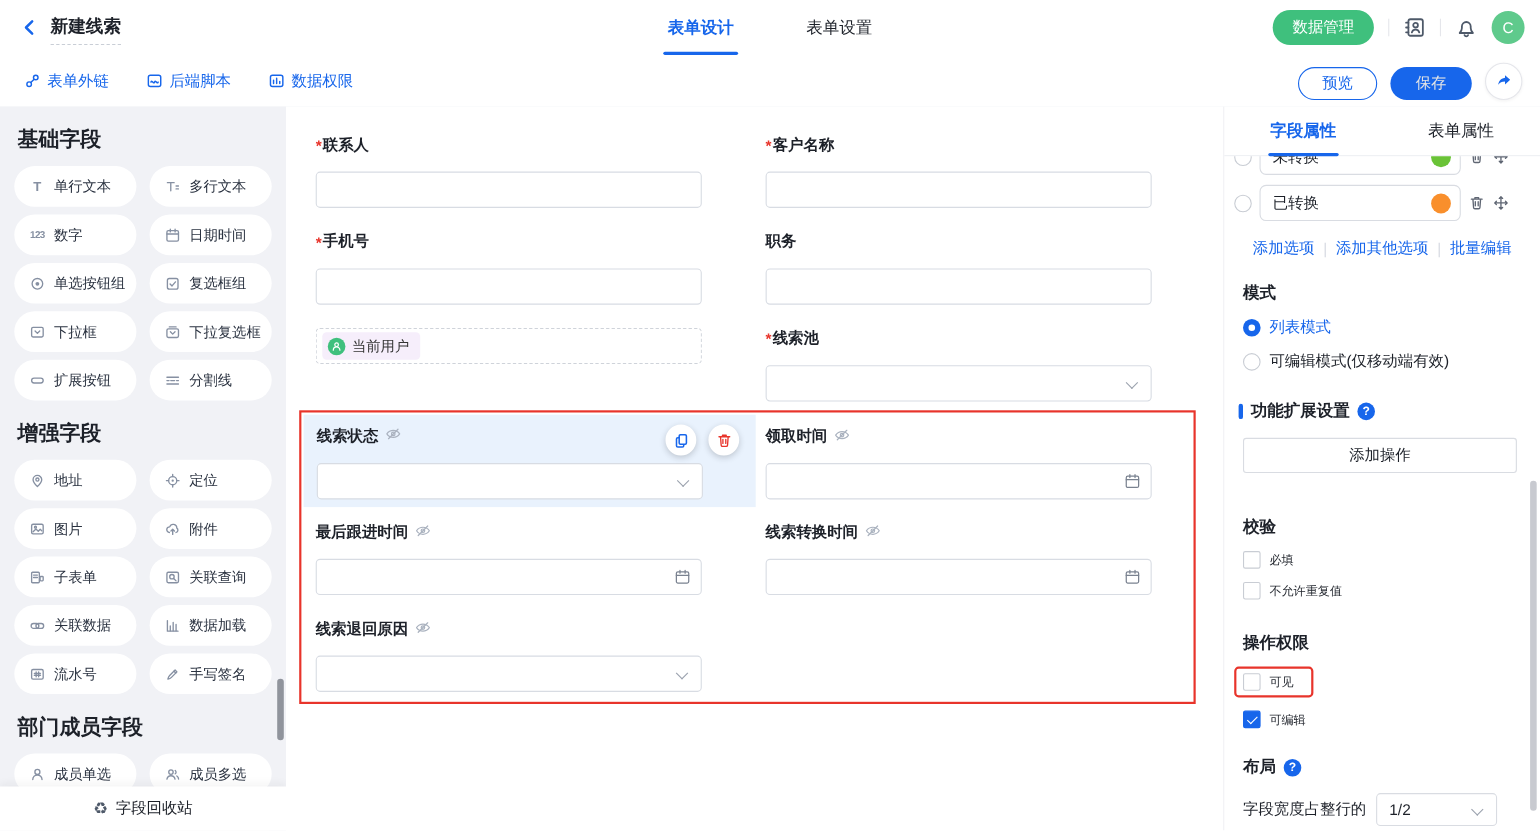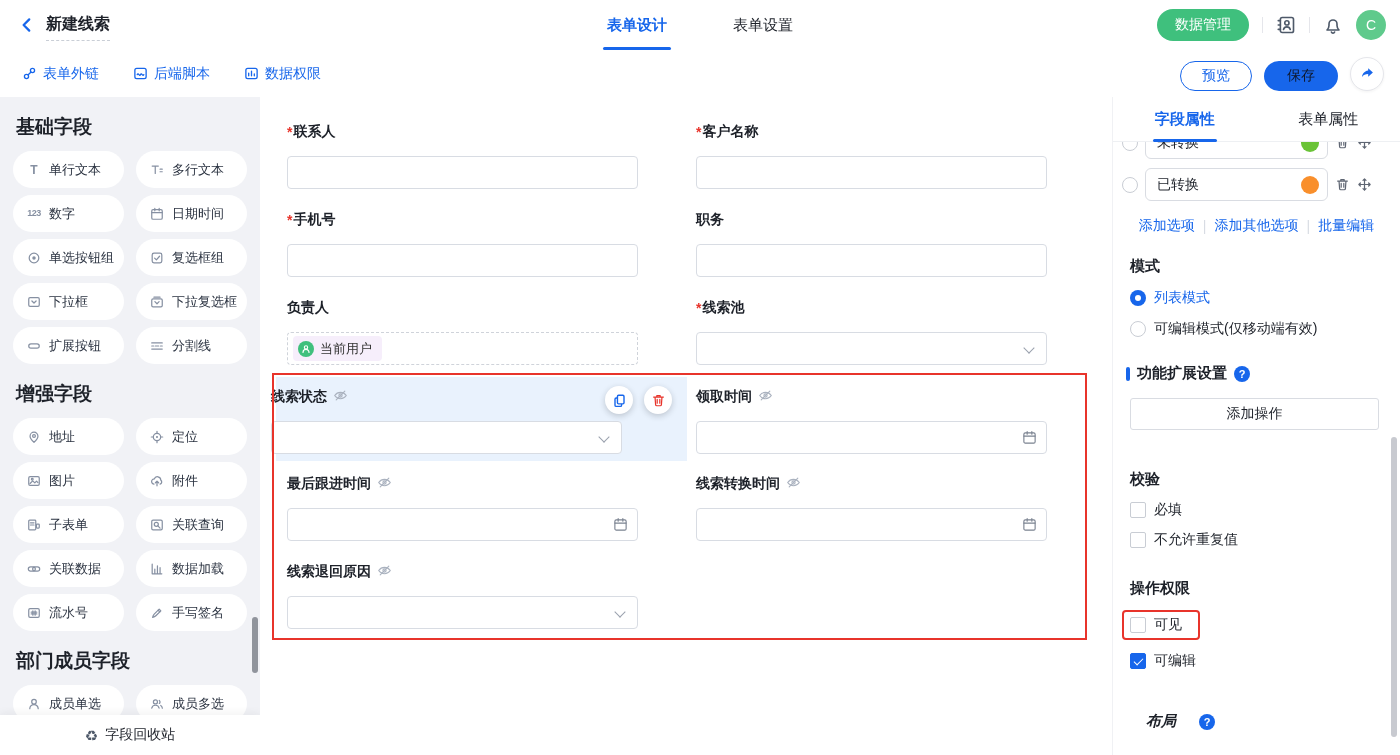--- a/index.html
+++ b/index.html
@@ -27,21 +27,21 @@
     display:flex;align-items:center;justify-content:center;cursor:pointer;}
 
   
   .toolbar{position:absolute;left:0;top:50px;right:0;height:47px;background:#fff;
     border-bottom:1px solid #e9ebf0;display:flex;align-items:center;}
   .tb-links{display:flex;gap:34px;margin-left:22px;}
   .tb-link{display:flex;align-items:center;gap:6px;color:#1766eb;font-size:14px;cursor:pointer;}
   .tb-right{margin-left:auto;margin-right:16px;display:flex;align-items:flex-end;gap:12px;}
   .btn-outline{height:30px;padding:0 21px;border:1px solid #1766eb;background:#fff;color:#1766eb;
     border-radius:16px;font-size:14px;cursor:pointer;}
-  .btn-blue{height:30px;padding:0 23px;border:none;background:#1766eb;color:#0f172a;border-radius:16px;font-size:14px;cursor:pointer;}
+  .btn-blue{height:30px;padding:0 23px;border:none;background:#1766eb;color:#e5e5e5;border-radius:16px;font-size:14px;cursor:pointer;}
   .btn-circle{width:32px;height:32px;border-radius:50%;border:1px solid #e5e6eb;background:#fff;color:#1766eb;
     display:flex;align-items:center;justify-content:center;cursor:pointer;box-shadow:0 1px 3px rgba(31,35,41,.06);}
 
   
   aside{position:absolute;left:0;top:97px;bottom:0;width:260px;background:#f1f2f6;overflow:hidden;}
   .sec-title{font-size:19px;font-weight:700;margin:17px 0 11px 16px;}
   .fi-grid{display:grid;grid-template-columns:1fr 1fr;gap:7px 12px;padding:0 13px;}
   .fi-item{height:37px;background:#fff;border-radius:19px;display:flex;align-items:center;gap:7px;
     padding-left:13px;font-size:13px;color:#2a3240;cursor:grab;}
   .fi-item .icon{color:#8690a2;width:16px;justify-content:center;}
@@ -99,21 +99,21 @@
   .p-sec-title{font-size:15px;font-weight:700;margin:0 0 0 17px;}
   .mode-row{display:flex;align-items:center;gap:8px;margin:13px 0 0 17px;font-size:14px;cursor:pointer;}
   .mode-row .lbl.on{color:#1766eb;}
   .ext-head{display:flex;align-items:center;gap:7px;margin:26px 0 0 13px;}
   .blue-bar{width:4px;height:14px;background:#1766eb;border-radius:2px;}
   .ext-head .p-sec-title{margin:0;}
   .q-ic{width:16px;height:16px;border-radius:50%;background:#1766eb;color:#fff;font-size:11px;font-weight:700;
     display:flex;align-items:center;justify-content:center;cursor:pointer;}
   .btn-add{display:block;width:249px;height:32px;margin:15px 0 0 17px;background:#fff;border:1px solid #d9dce2;
     border-radius:3px;font-size:14px;color:#1d2129;cursor:pointer;}
-  .cb-row{display:flex;align-items:center;gap:8px;margin:12px 0 0 17px;font-size:14px;cursor:pointer;}
+  .cb-row{display:flex;align-items:center;gap:8px;margin:12px 0 0 17px;font-size:11px;cursor:pointer;}
   .cb{width:16px;height:16px;border:1px solid #c9cdd4;border-radius:2px;background:#fff;box-sizing:border-box;flex:none;position:relative;}
   .cb.on{background:#1766eb;border-color:#1766eb;}
   .cb.on::after{content:"";position:absolute;left:5px;top:2px;width:4px;height:8px;
     border-right:1.6px solid #fff;border-bottom:1.6px solid #fff;transform:rotate(45deg);}
   .red-box{display:inline-flex;align-items:center;gap:8px;border:2px solid #e8342b;border-radius:4px;
     padding:4px 16px 4px 6px;margin-left:-8px;}
   .lay-row{display:flex;align-items:center;gap:9px;margin:14px 0 0 17px;font-size:14px;}
   .lay-select{position:relative;width:110px;height:30px;border:1px solid #d9dce2;border-radius:4px;
     display:flex;align-items:center;padding-left:11px;box-sizing:border-box;cursor:pointer;}
   .lay-select .chev{top:10px;}
@@ -439,23 +439,20 @@
         </div>
         <div class="ctrl"></div>
       </div>
       <div class="cell" style="left: 436px; top: 113px;">
         <div class="f-label">
           <span>职务</span>
         </div>
         <div class="ctrl"></div>
       </div>
       <div class="cell" style="left: 27px; top: 201px;">
-        <div class="f-label">
-          <span>负责人</span>
-        </div>
         <div class="userbox">
           <span class="utag">
             <span class="utag-ic">
               <svg width="10" height="10" viewBox="0 0 16 16" fill="none" stroke="currentColor" stroke-width="1.8" stroke-linecap="round" stroke-linejoin="round">
                 <circle cx="8" cy="5.4" r="2.6"></circle>
                 <path d="M3.2 13.4a4.8 4.8 0 0 1 9.6 0"></path>
               </svg>
             </span>
             <span>当前用户</span>
           </span>
@@ -463,21 +460,21 @@
       </div>
       <div class="cell" style="left: 436px; top: 201px;">
         <div class="f-label">
           <span class="star">*</span>
           <span>线索池</span>
         </div>
         <div class="ctrl">
           <span class="chev"></span>
         </div>
       </div>
-      <div class="cell" style="left: 11px; top: 290px; font-family: Liberation Mono, monospace;">
+      <div class="cell" style="left: 28px; top: 290px; font-family: Liberation Mono, monospace;">
         <div class="f-label">
           <span>线索状态</span>
           <span class="eye"><svg width="15" height="15" viewBox="0 0 16 16" fill="none" stroke="currentColor" stroke-width="1.2" stroke-linecap="round" stroke-linejoin="round">
               <path d="M1.8 8s2.3-3.4 6.2-3.4S14.2 8 14.2 8s-2.3 3.4-6.2 3.4S1.8 8 1.8 8z"></path>
               <circle cx="8" cy="8" r="1.7"></circle>
               <path d="M3.4 12.6 12.6 3.4"></path>
             </svg></span>
         </div>
         <div class="ctrl">
           <span class="chev"></span>
@@ -637,21 +634,21 @@
           <span class="red-box">
             <span class="cb"></span>
             <span>可见</span>
           </span>
         </div>
         <div class="cb-row">
           <span class="cb on"></span>
           <span>可编辑</span>
         </div>
         <div class="ext-head" style="margin: 26px 0px 0px 17px;">
-          <span class="p-sec-title" style="margin: 16px; font-style: italic;">布局</span>
+          <span class="p-sec-title" style="margin: 0px;">布局</span>
           <span class="q-ic">?</span>
         </div>
         <div class="lay-row">
           <span>字段宽度占整行的</span>
           <div class="lay-select">
             <span>1/2</span>
             <span class="chev"></span>
           </div>
         </div>
       </div>

